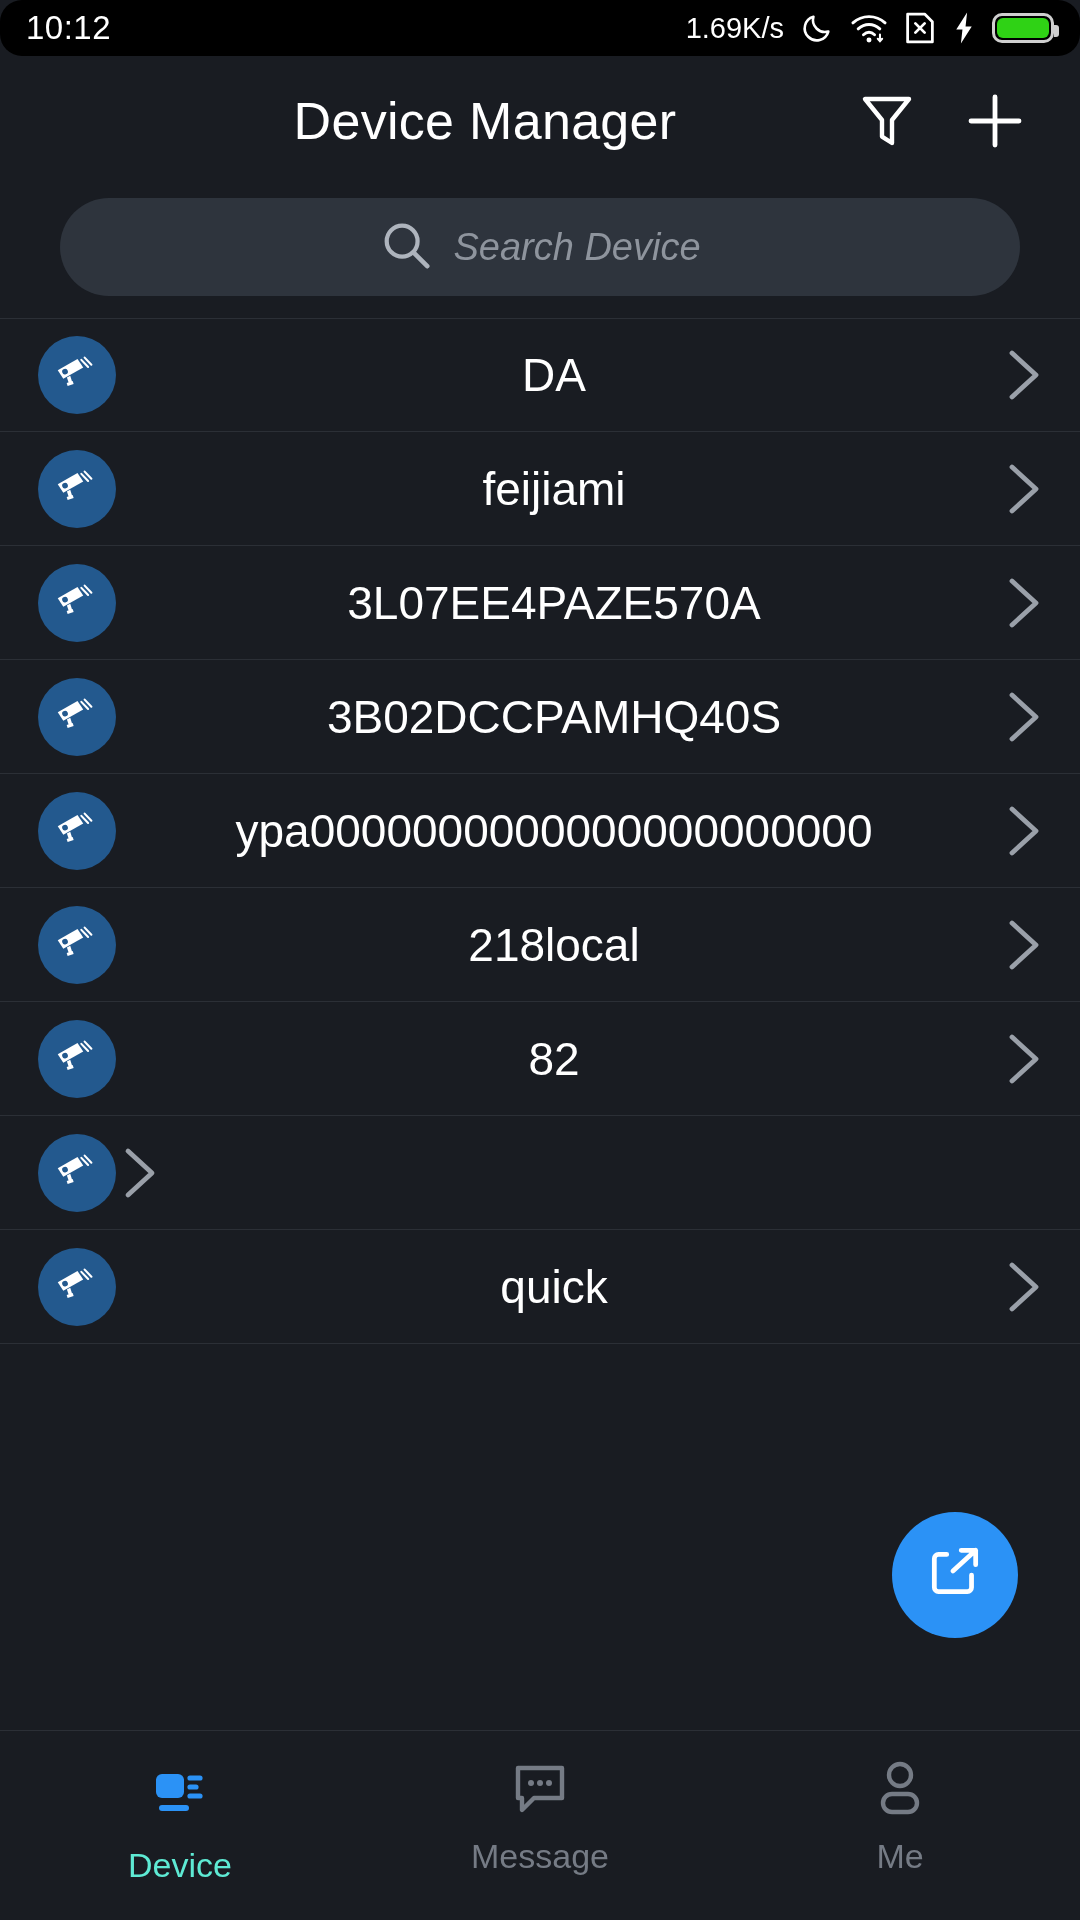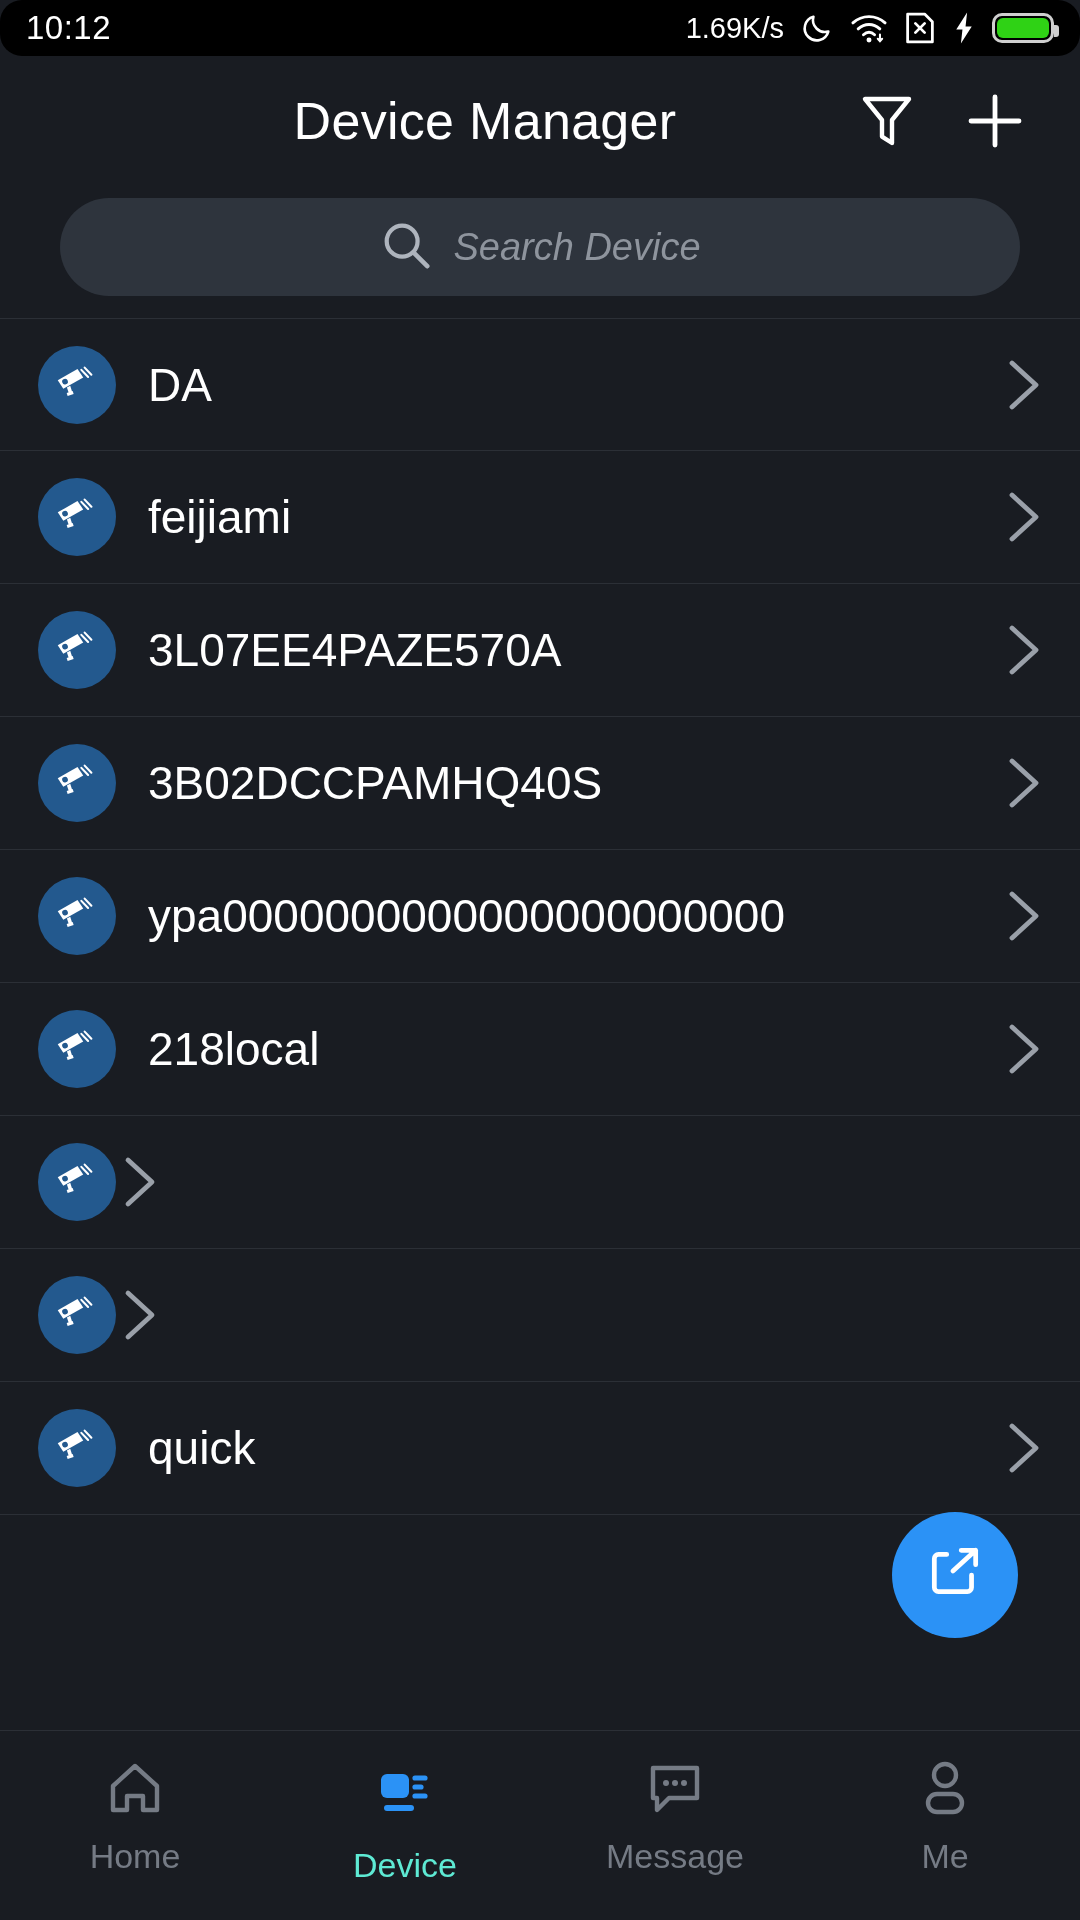--- a/index.html
+++ b/index.html
@@ -50,22 +50,22 @@
   .search-wrap{ padding:12px 60px 22px; background:#191c22;font-style:italic; }
   .searchbar{
     height:98px; background:#2e343d; border-radius:49px;
     display:flex; align-items:center; justify-content:center; gap:20px;
   }
   .search-ph{ color:#8e949d; font-size:38px; }
 
   
   .list{ background:#191c22; }
   .row{
-    height:133px; display:flex; align-items:center; padding:0 36px 0 38px;
-    border-bottom:1px solid #2b2f36; position:relative;
+    height:114px; display:flex; align-items:center; padding:0 36px 0 38px;
+    border-bottom:1px solid #2b2f36; position:relative;text-align:center;
   }
   .row:first-child{ border-top:1px solid #2b2f36; }
   .cam-circle{
     width:78px; height:78px; border-radius:50%; background:#23598e;
     display:flex; align-items:center; justify-content:center; flex:0 0 auto;
   }
   .row-label{
     margin-left:32px; color:#fff; font-size:46px; white-space:nowrap;
     overflow:hidden; text-overflow:ellipsis; flex:1 1 auto; padding-right:40px;
   }
@@ -277,20 +277,21 @@
           <svg width="46" height="46" viewBox="0 0 24 24">
   <g transform="rotate(-18 12 12)">
     <path d="M3.2 6.6l11.6-2.4 1.5 5.1L4.6 11.6z" fill="#fff"></path>
     <circle cx="6.6" cy="8.4" r="1.5" fill="#23598e"></circle>
     <path d="M16.6 5.2l2.2 4.6M18.6 4.6l2.2 4.6" stroke="#fff" stroke-width="1.1" stroke-linecap="round"></path>
     <path d="M6.6 11.6v3.1h1.9v-3.4" fill="#fff"></path>
     <path d="M5.6 14.3h3.3v1.6H5.6z" fill="#fff"></path>
   </g>
           </svg>
         </span>
+        <span class="row-label">82</span>
         <span class="chev">
           <svg width="44" height="56" viewBox="0 0 22 28">
             <path d="M6 3l12 11L6 25" fill="none" stroke="#9aa0a9" stroke-width="2.4" stroke-linecap="round" stroke-linejoin="round"></path>
           </svg>
         </span>
       </div>
       <div class="row">
         <span class="cam-circle">
           <svg width="46" height="46" viewBox="0 0 24 24">
   <g transform="rotate(-18 12 12)">
@@ -332,28 +333,20 @@
   <div class="fab">
     <span>
       <svg width="62" height="62" viewBox="0 0 30 30">
         <path d="M11 6H7a2 2 0 0 0-2 2v14a2 2 0 0 0 2 2h14a2 2 0 0 0 2-2v-6" fill="none" stroke="#fff" stroke-width="2.3" stroke-linecap="round" stroke-linejoin="round"></path>
         <path d="M14 14L25 4M18 4h7v7" fill="none" stroke="#fff" stroke-width="2.3" stroke-linecap="round" stroke-linejoin="round"></path>
       </svg>
     </span>
   </div>
 
   <div class="tabbar" id="tabbar">
-      <div class="tab">
-        <span class="tab-ico">
-          <svg width="60" height="60" viewBox="0 0 30 30">
-            <path d="M4 14L15 4l11 10v12h-7v-7h-8v7H4z" fill="none" stroke="#757b85" stroke-width="2.2" stroke-linejoin="round"></path>
-          </svg>
-        </span>
-        <span class="tab-lbl">Home</span>
-      </div>
       <div class="tab active">
         <span class="tab-ico">
           <svg width="64" height="64" viewBox="0 0 32 32">
             <rect x="4" y="9" width="14" height="12" rx="3" fill="#2b92f6"></rect>
             <path d="M21 11h5M21 15.5h3M21 20h5" stroke="#2b92f6" stroke-width="2.6" stroke-linecap="round"></path>
             <path d="M7 26h12" stroke="#2b92f6" stroke-width="3" stroke-linecap="round"></path>
           </svg>
         </span>
         <span class="tab-lbl">Device</span>
       </div>

